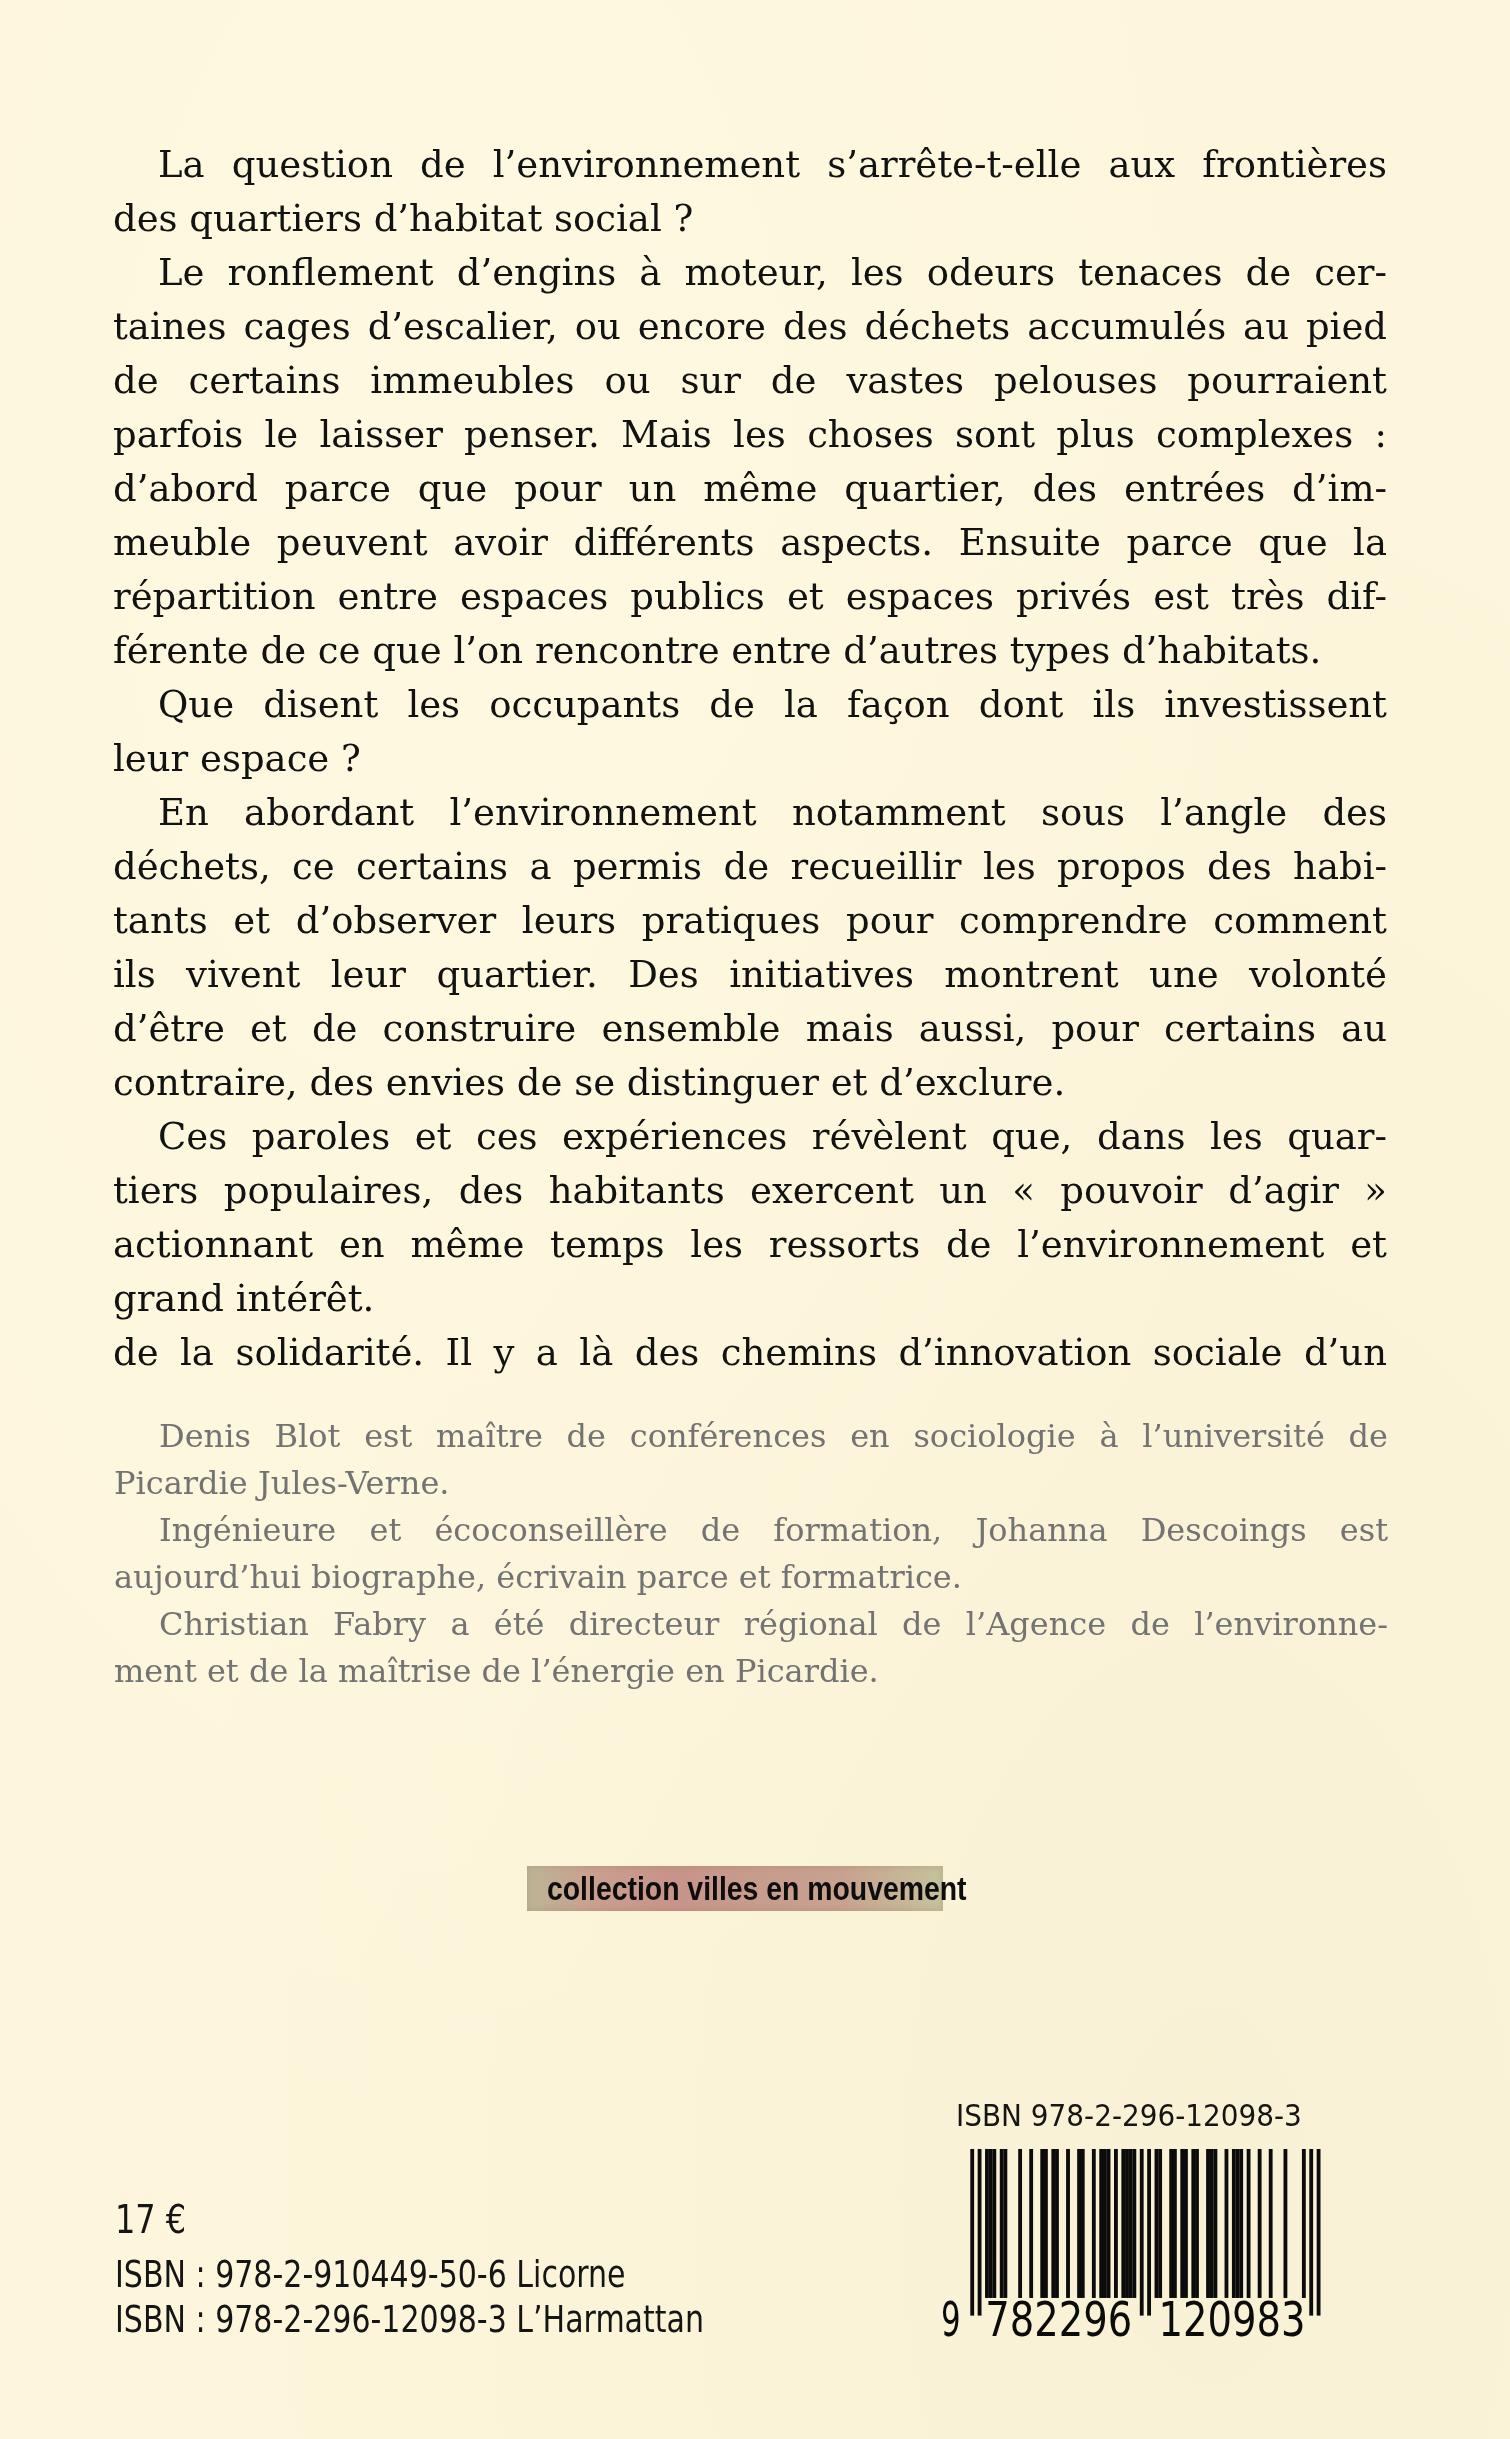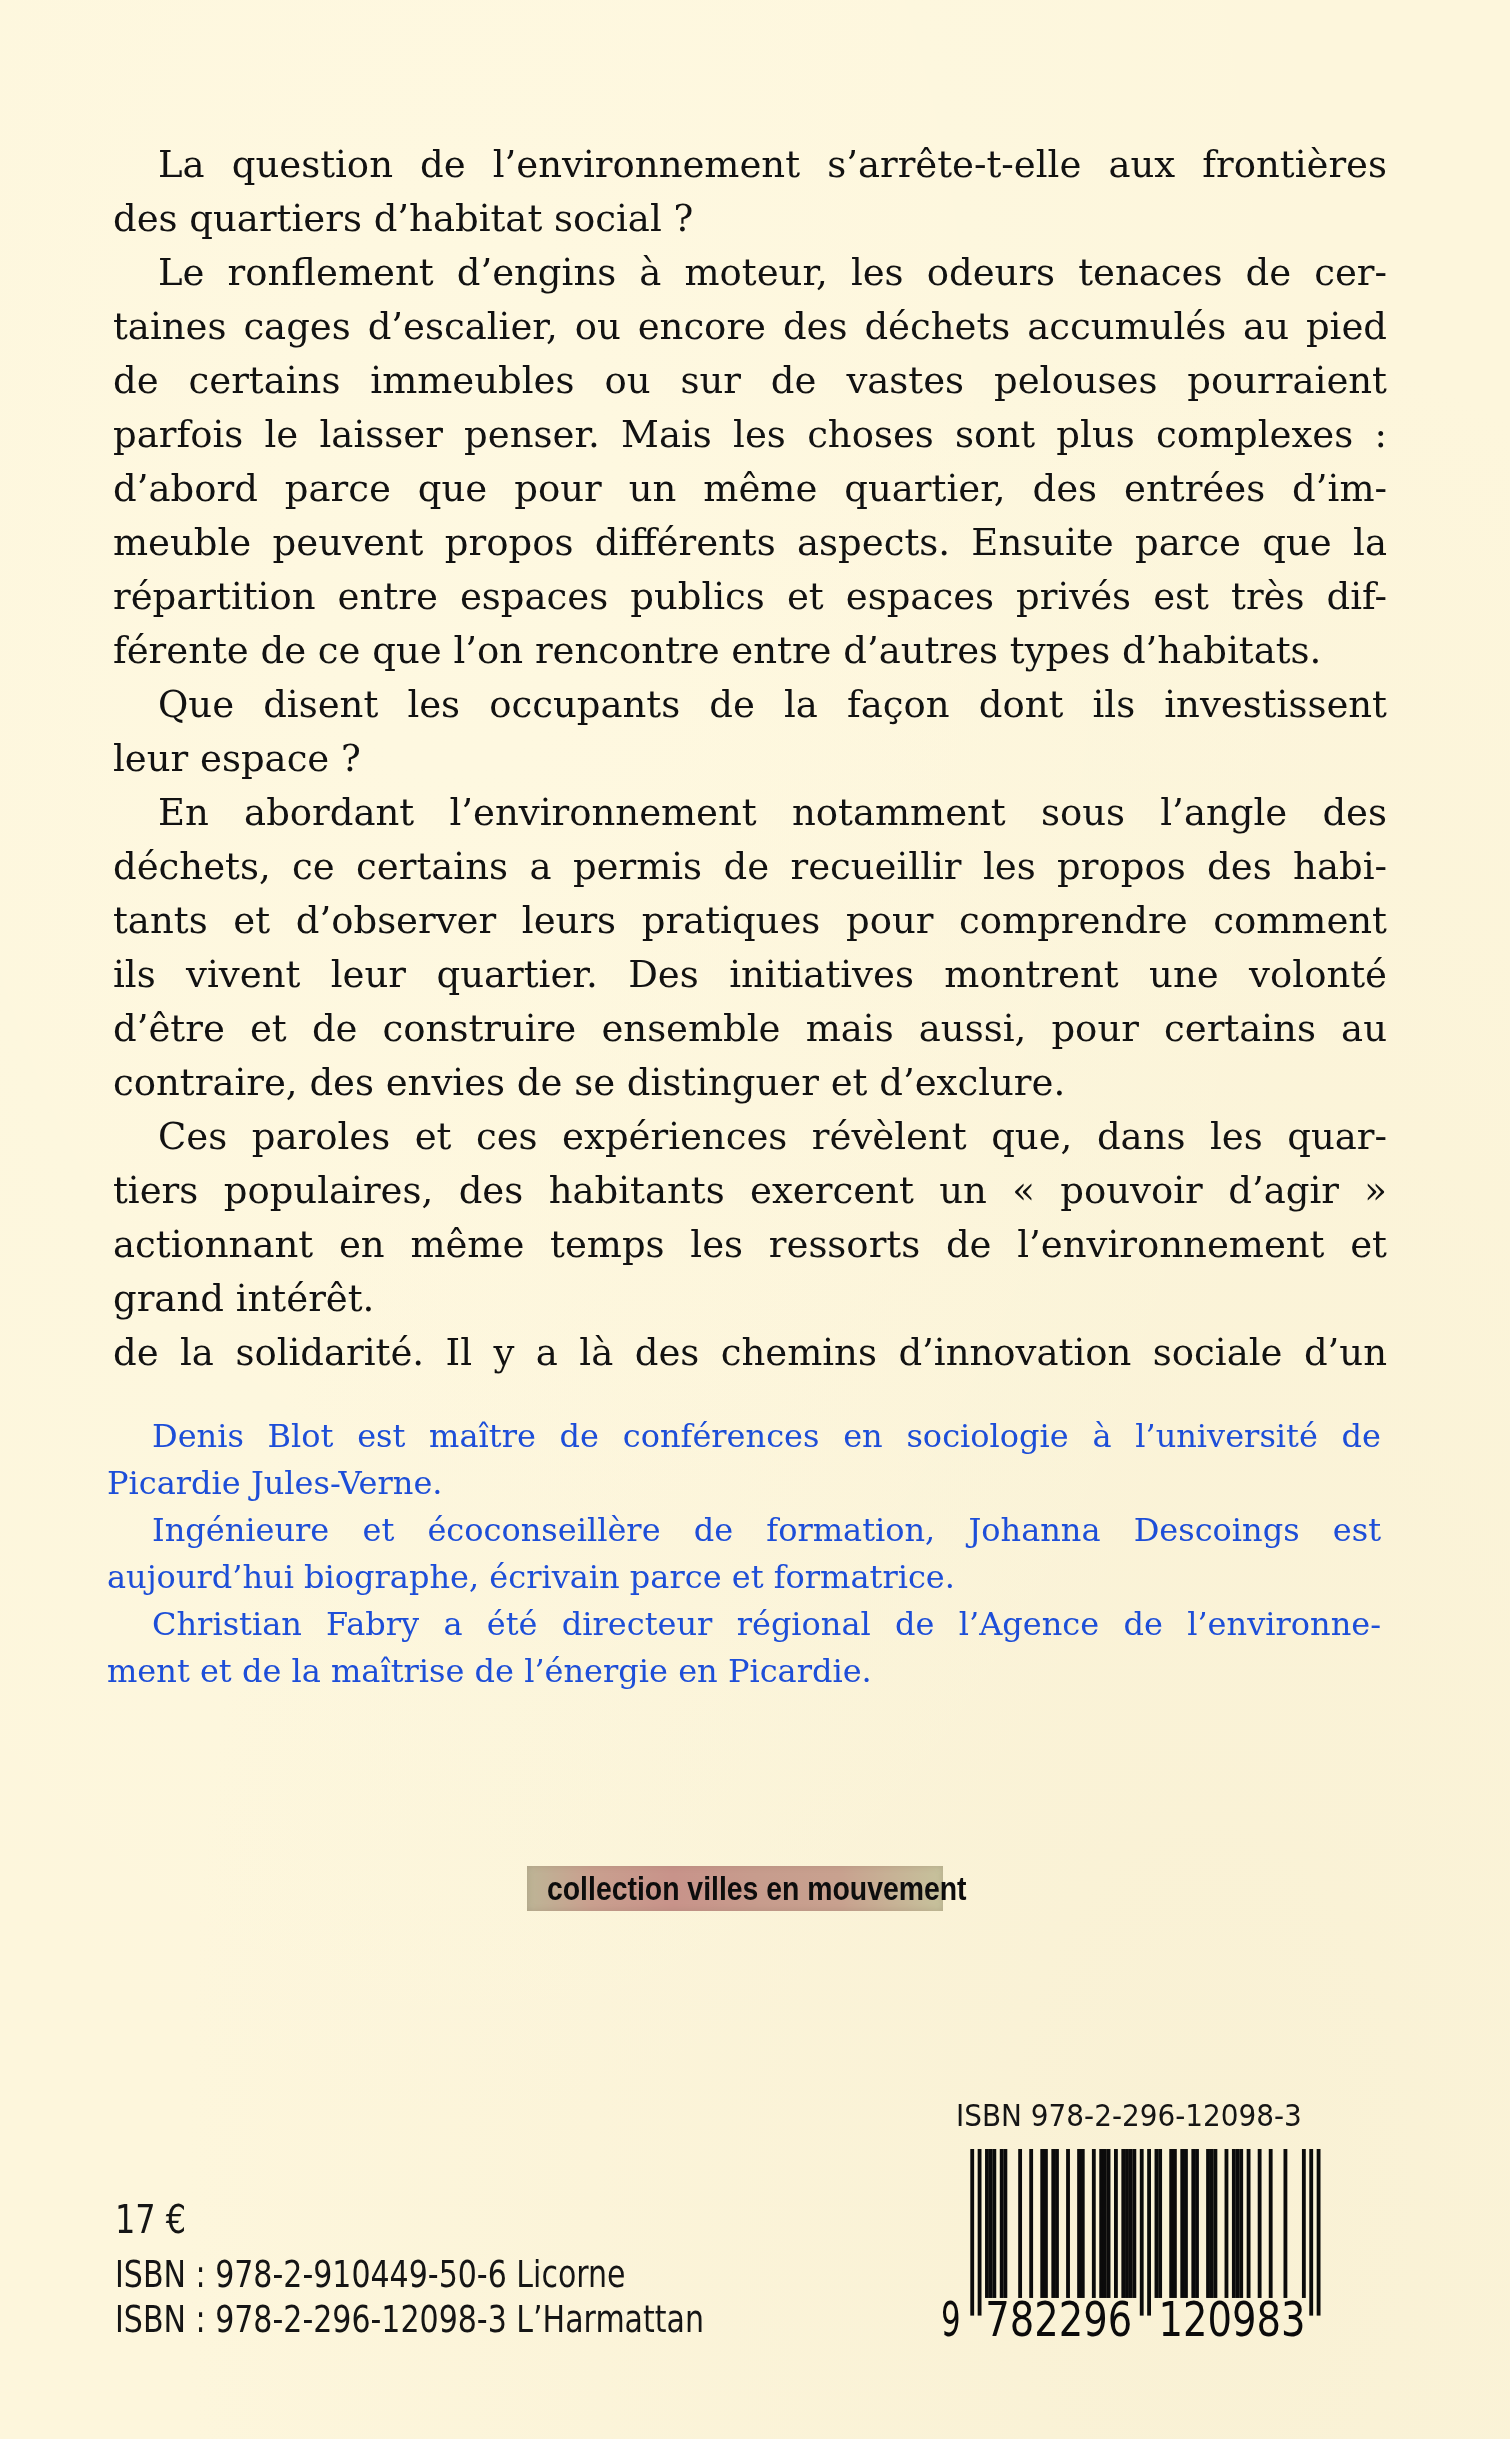--- a/index.html
+++ b/index.html
@@ -35,27 +35,27 @@
     text-align: justify;
     text-align-last: justify;
     height: 54px;
     overflow: visible;
   }
   .line.last { text-align-last: left; }
   .line.indent { padding-left: 45px; }
 
   .bios {
     position: absolute;
-    left: 107px;
+    left: 114px;
     top: 1413px;
     width: 1274px;
     font-family: "DejaVu Serif", serif;
     font-size: 32px;
     line-height: 47px;
-    color: #1d4ed8;
+    color: #737373;
   }
   .bios .line { height: 47px; }
 
   .collection-band {
     position: absolute;
     left: 507px;
     top: 1866px;
     width: 416px;
     height: 45px;
     background: linear-gradient(90deg, #bdb596 0%, #c9a08f 15%, #c8938a 35%, #c79c8d 55%, #c8a18f 75%, #c6c29c 100%);
@@ -129,21 +129,21 @@
 <div class="page">
 
   <div class="blurb" id="blurb">
       <span class="line indent" style="white-space: normal;">La question de l’environnement s’arrête-t-elle aux frontières</span>
       <span class="line last" style="white-space: normal;">des quartiers d’habitat social ?</span>
       <span class="line indent" style="white-space: normal;">Le ronflement d’engins à moteur, les odeurs tenaces de cer-</span>
       <span class="line" style="white-space: normal;">taines cages d’escalier, ou encore des déchets accumulés au pied</span>
       <span class="line" style="white-space: normal;">de certains immeubles ou sur de vastes pelouses pourraient</span>
       <span class="line" style="white-space: normal;">parfois le laisser penser. Mais les choses sont plus complexes :</span>
       <span class="line" style="white-space: normal;">d’abord parce que pour un même quartier, des entrées d’im-</span>
-      <span class="line" style="white-space: normal;">meuble peuvent propos différents aspects. Ensuite parce que la</span>
+      <span class="line" style="white-space: normal;">meuble peuvent avoir différents aspects. Ensuite parce que la</span>
       <span class="line" style="white-space: normal;">répartition entre espaces publics et espaces privés est très dif-</span>
       <span class="line last" style="white-space: normal;">férente de ce que l’on rencontre entre d’autres types d’habitats.</span>
       <span class="line indent" style="white-space: normal;">Que disent les occupants de la façon dont ils investissent</span>
       <span class="line last" style="white-space: normal;">leur espace ?</span>
       <span class="line indent" style="white-space: normal;">En abordant l’environnement notamment sous l’angle des</span>
       <span class="line" style="white-space: normal;">déchets, ce certains a permis de recueillir les propos des habi-</span>
       <span class="line" style="white-space: normal;">tants et d’observer leurs pratiques pour comprendre comment</span>
       <span class="line" style="white-space: normal;">ils vivent leur quartier. Des initiatives montrent une volonté</span>
       <span class="line" style="white-space: normal;">d’être et de construire ensemble mais aussi, pour certains au</span>
       <span class="line last" style="white-space: normal;">contraire, des envies de se distinguer et d’exclure.</span>

